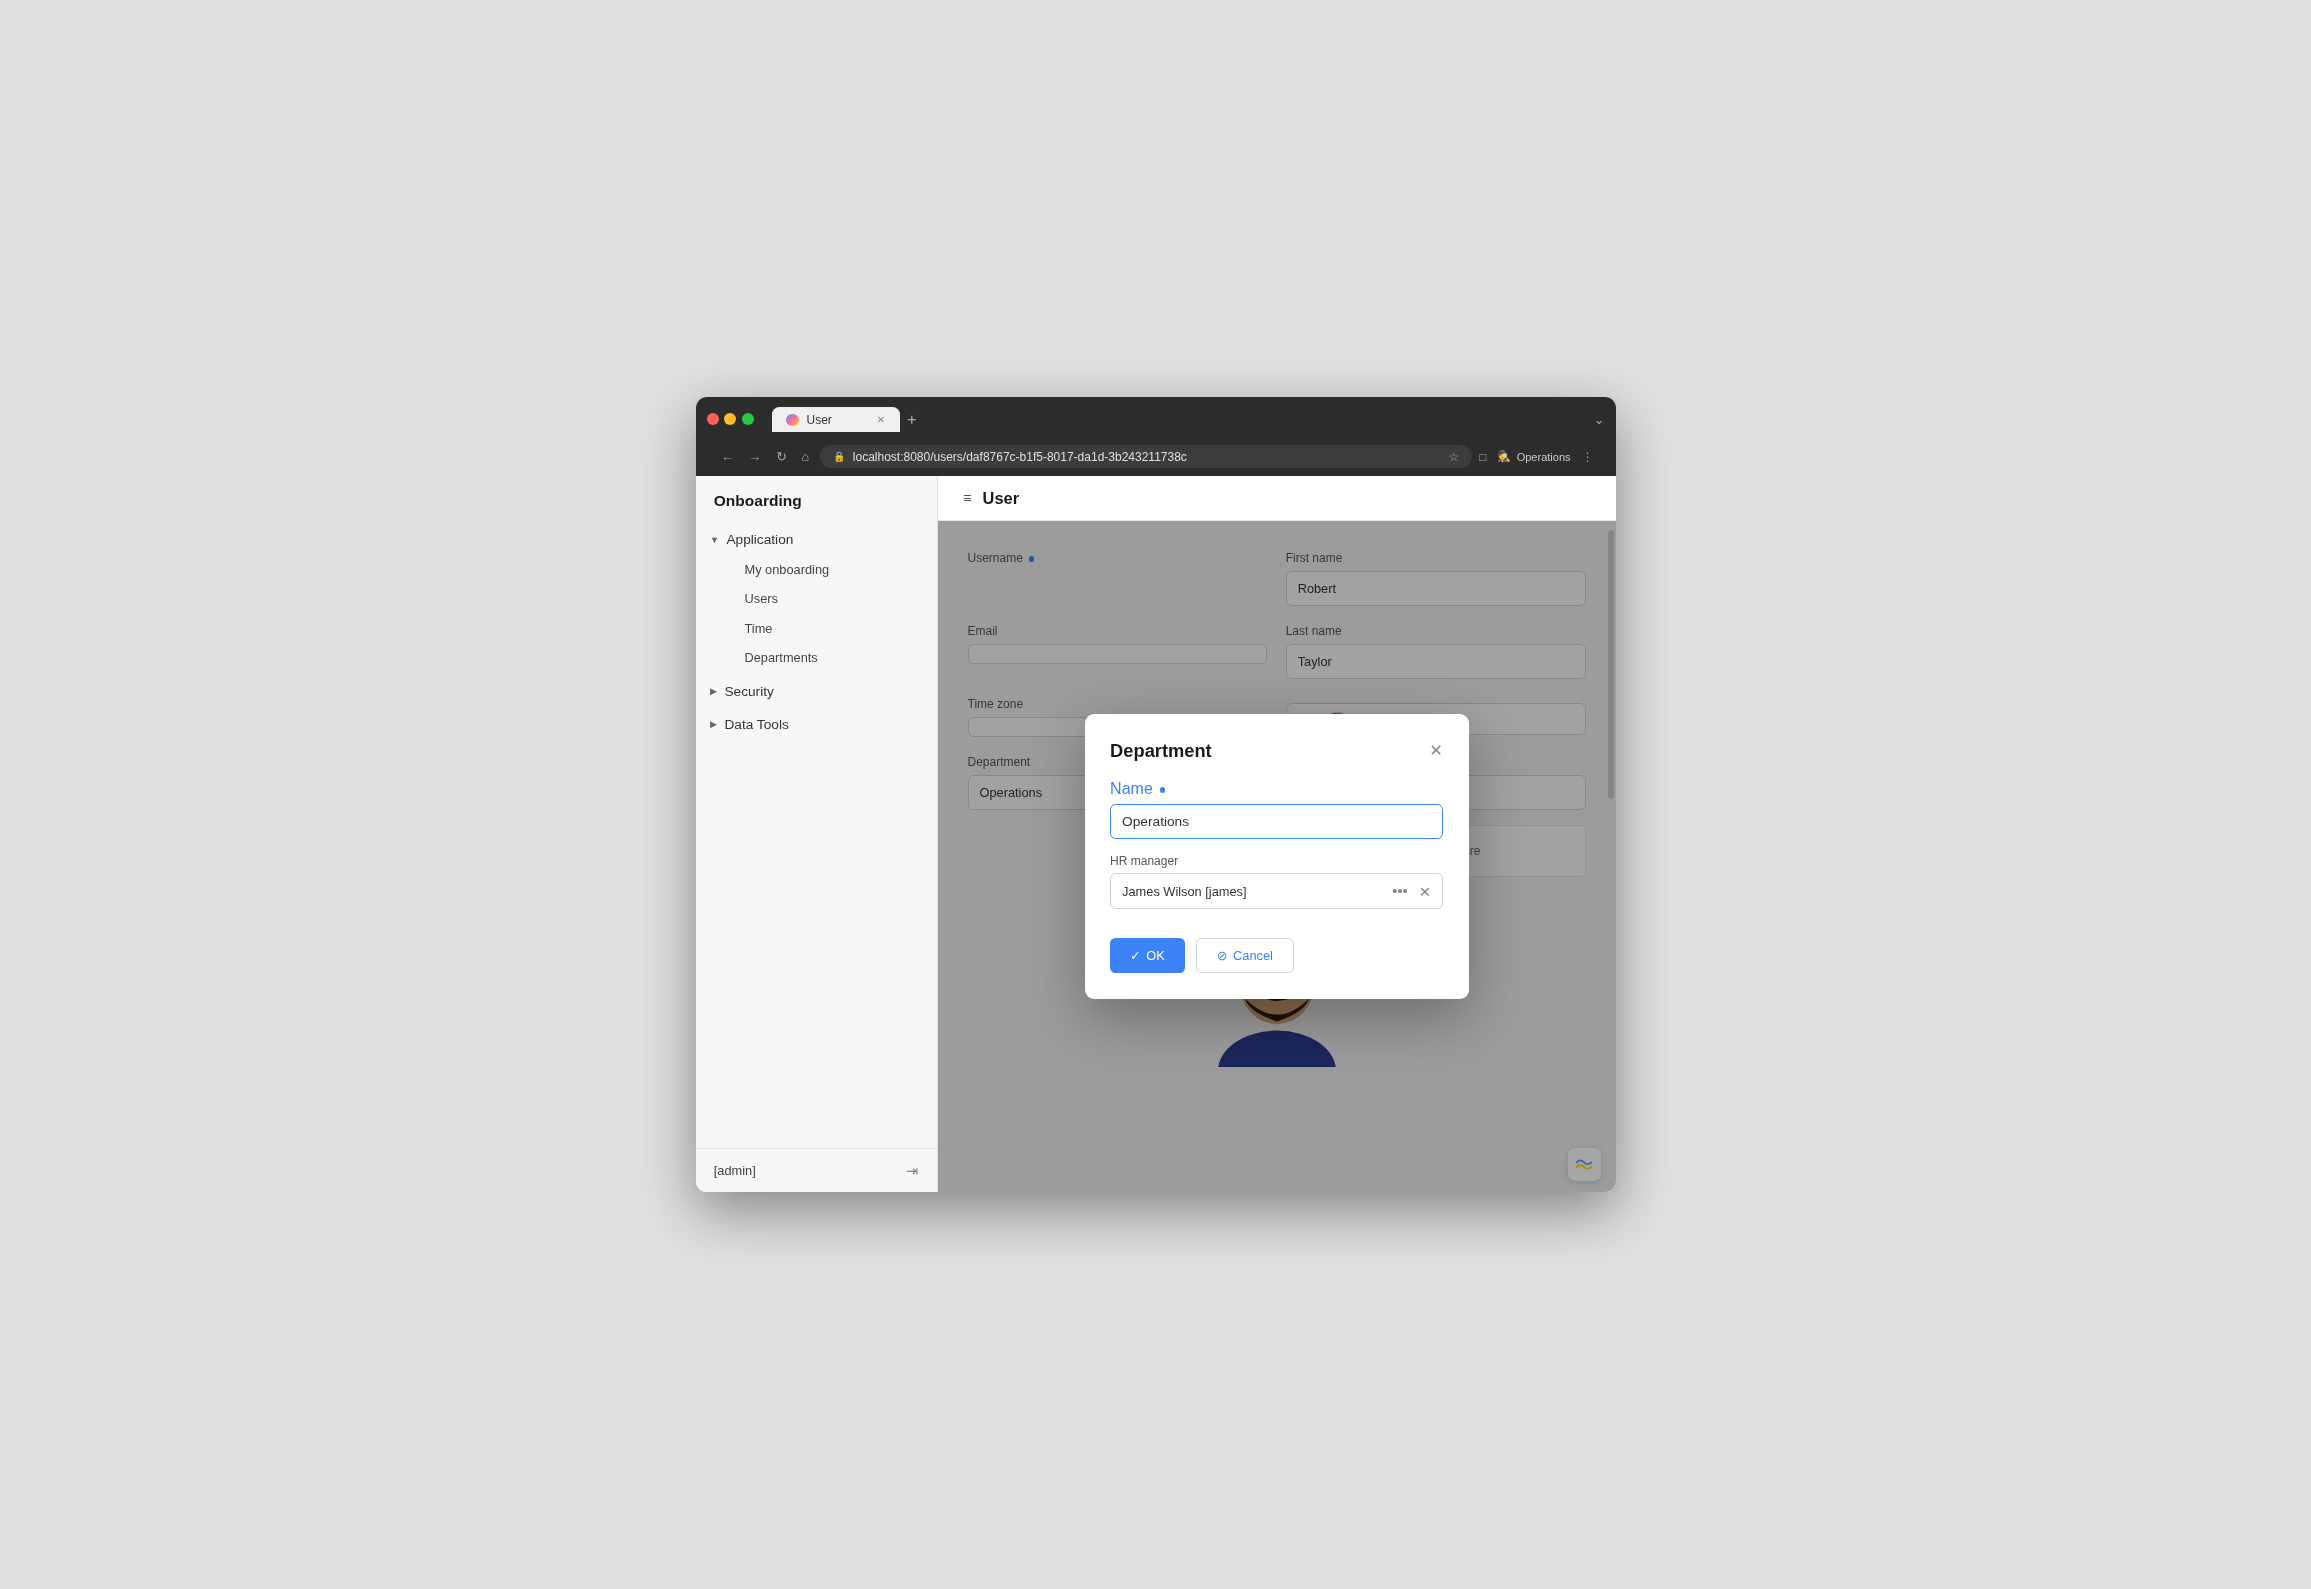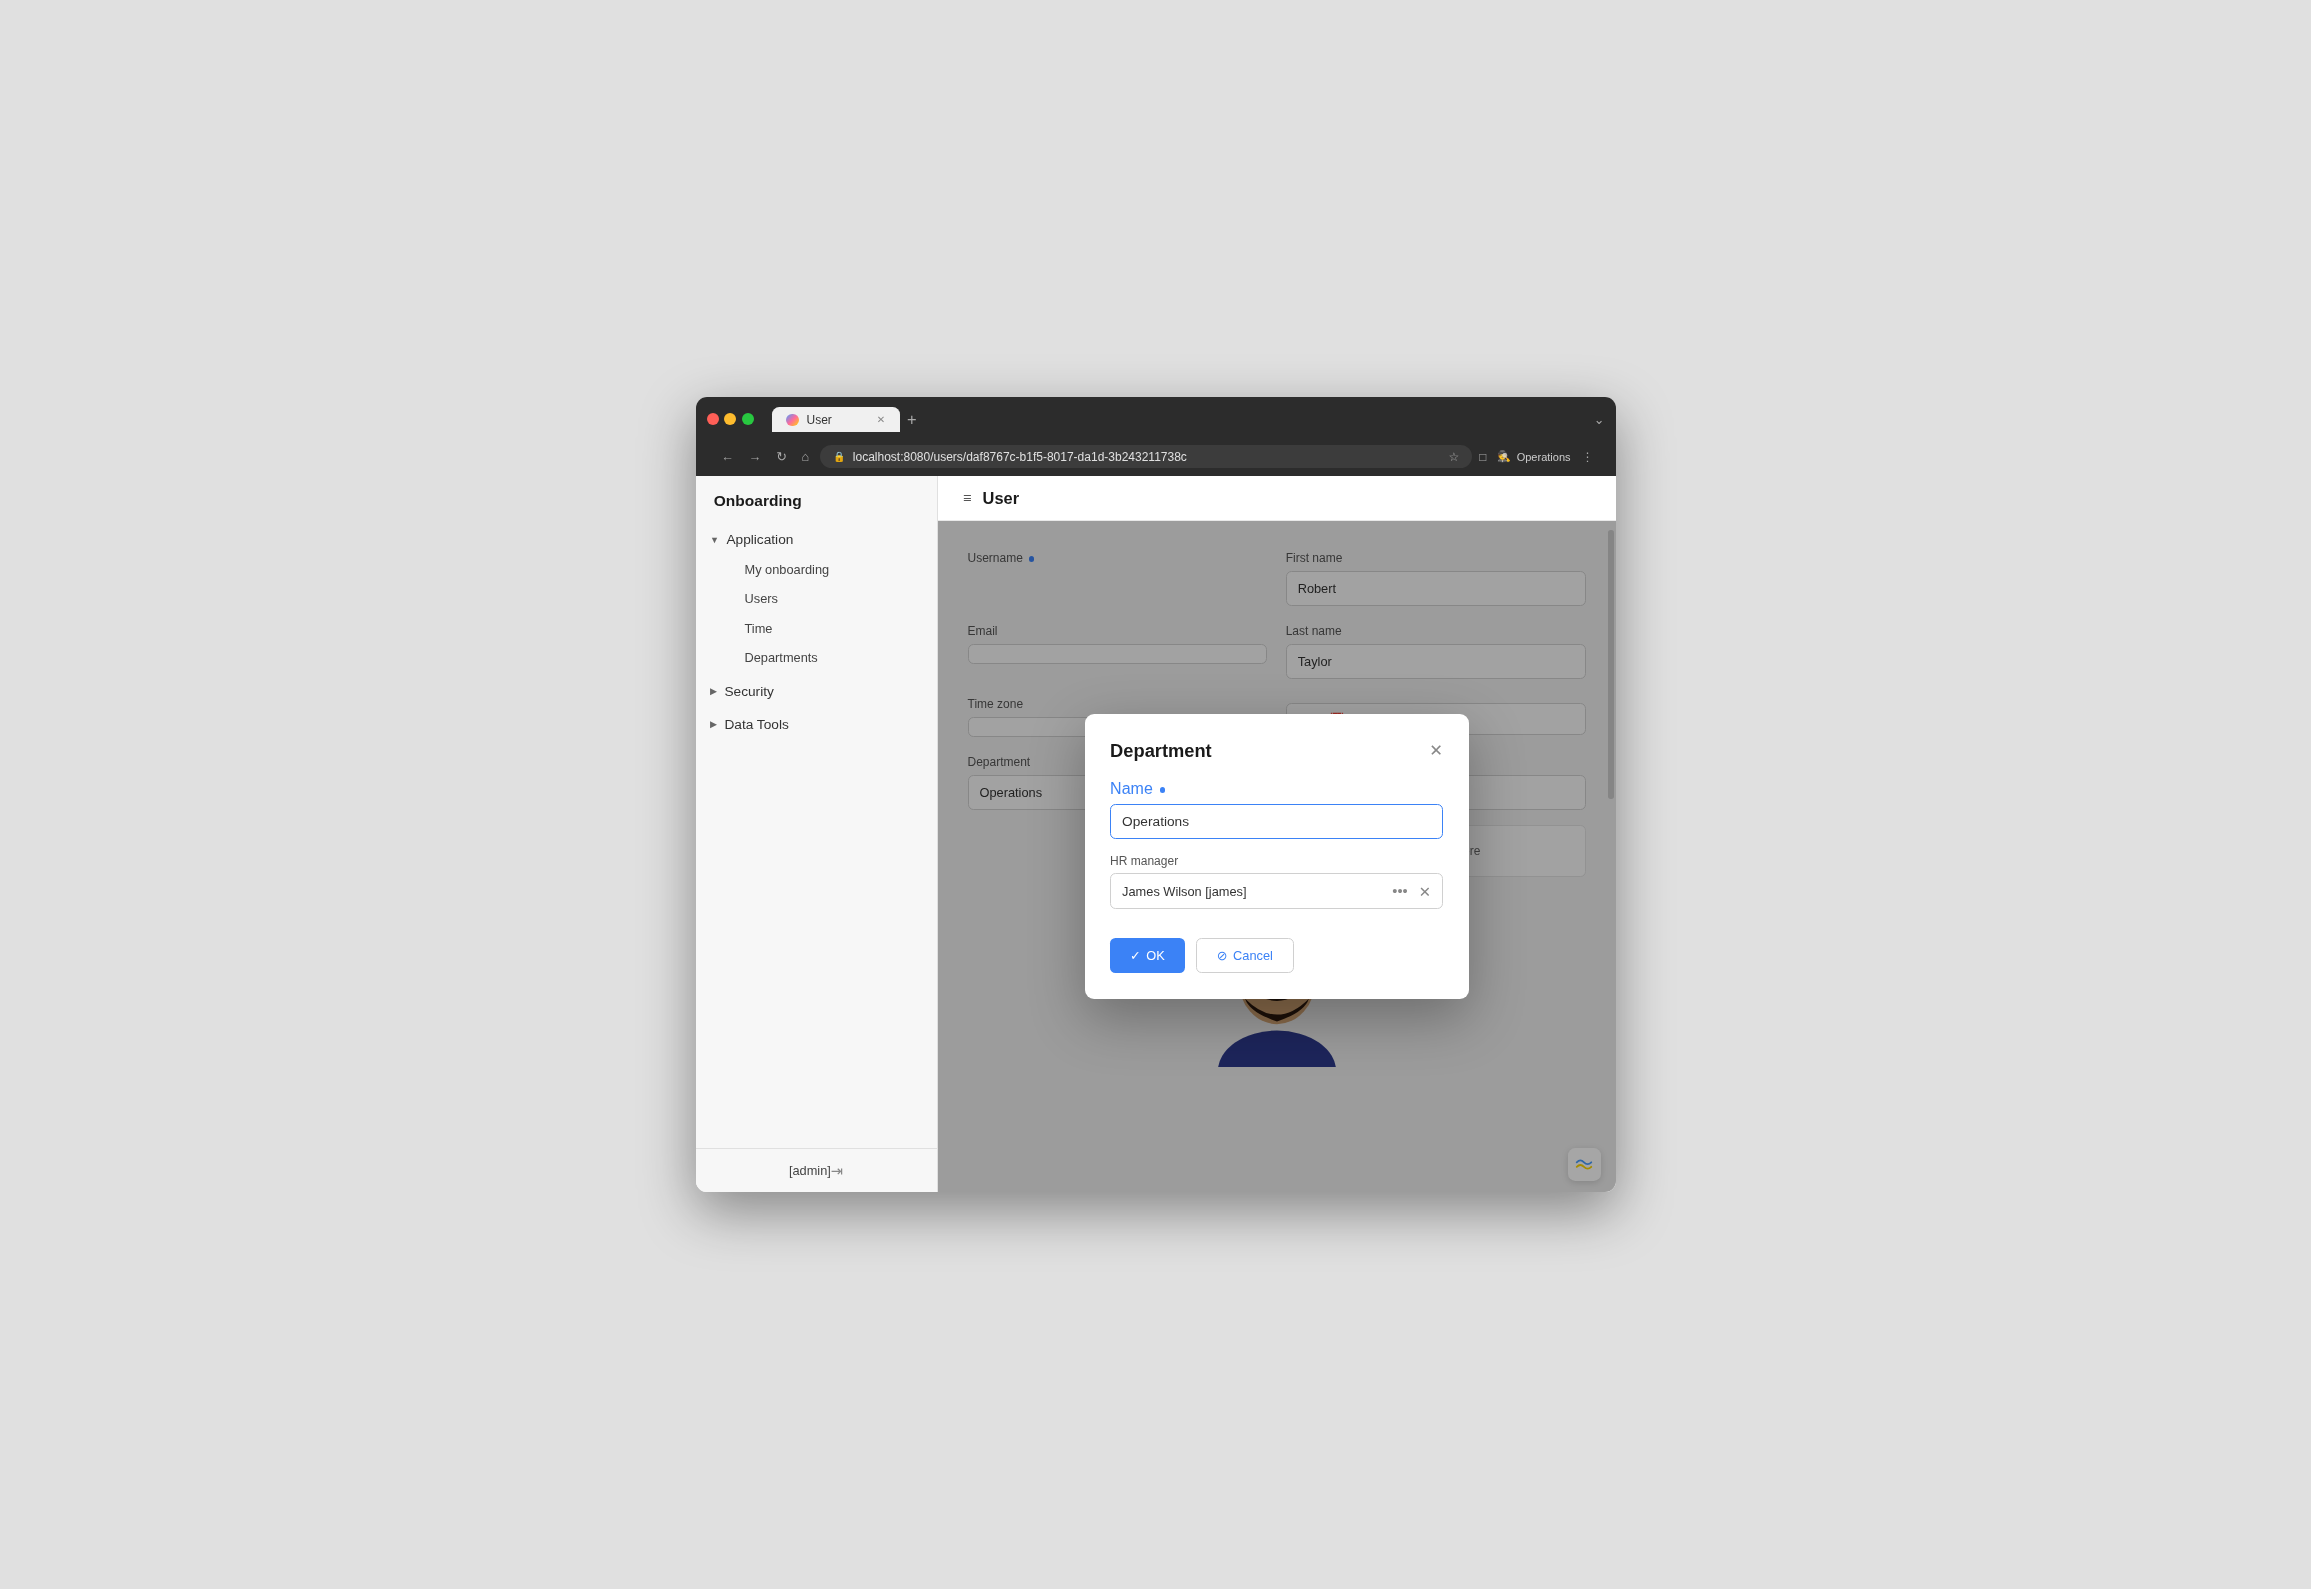--- a/index.html
+++ b/index.html
@@ -163,21 +163,21 @@
       padding: 7.3px 18.3px 7.3px 33px;
       font-size: 12.8px;
       color: #444;
       cursor: pointer;
     }
     .sidebar-footer {
       margin-top: auto;
       padding: 12.8px 18.3px;
       display: flex;
       align-items: center;
-      justify-content: center;
+      justify-content: space-between;
       border-top: 0.9px solid #e0e0e0;
     }
     .sidebar-user {
       font-size: 12.8px;
       color: #444;
     }
     .sidebar-logout-icon {
       color: #888;
       font-size: 14.6px;
       cursor: pointer;

